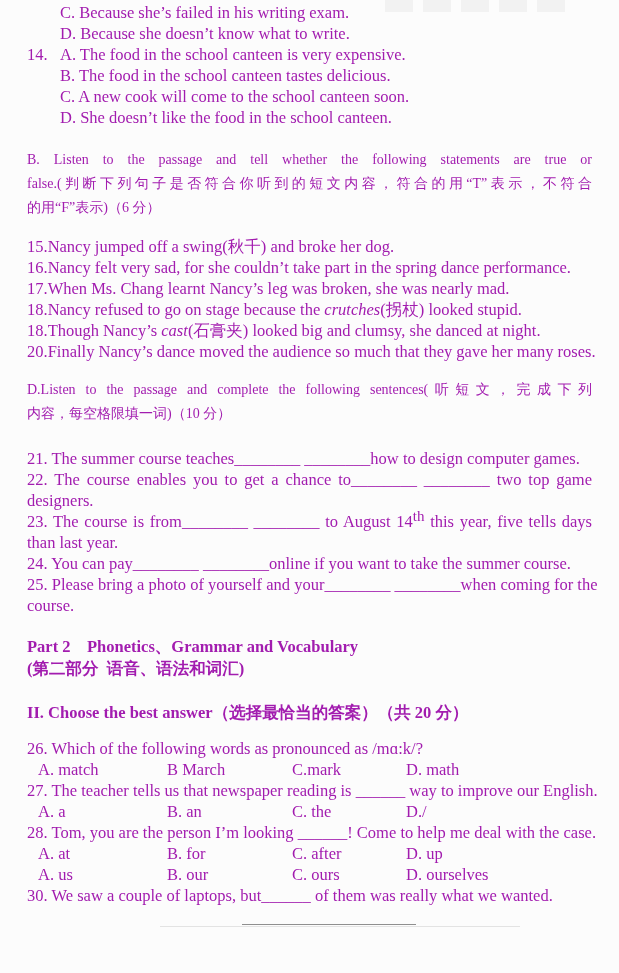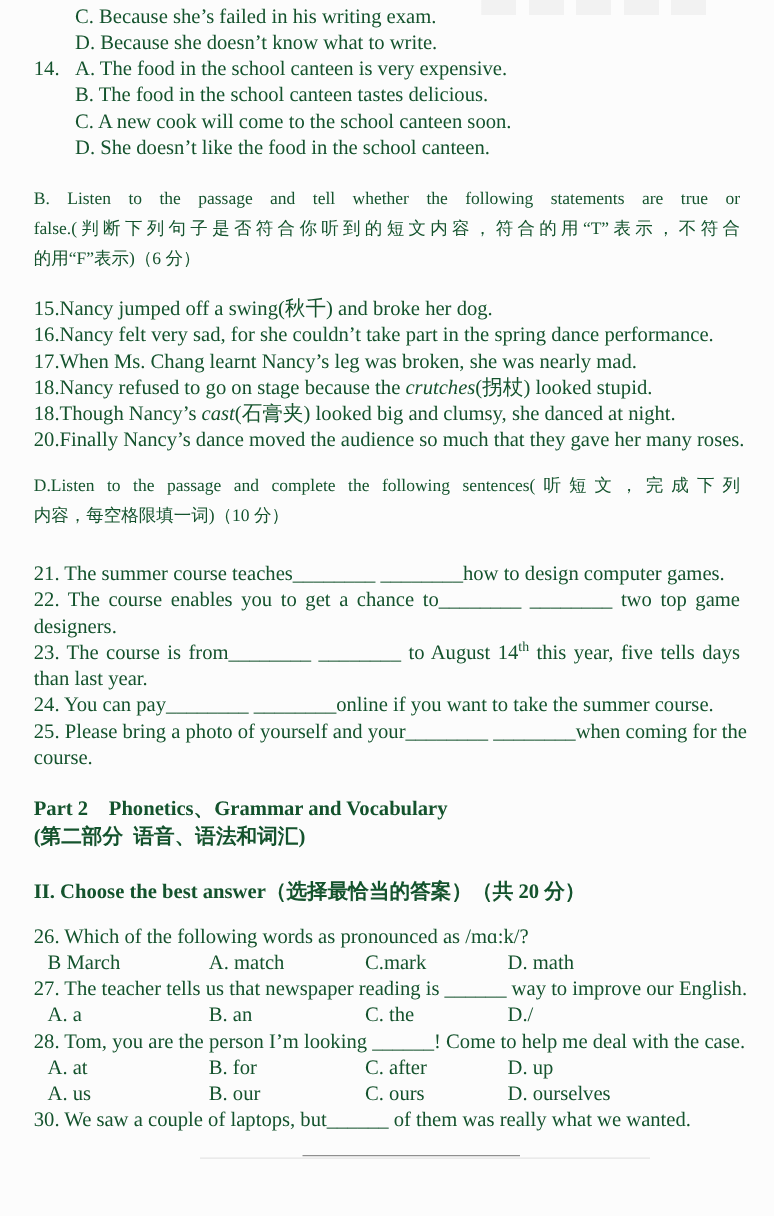--- a/index.html
+++ b/index.html
@@ -1,37 +1,37 @@
 <!DOCTYPE html>
 <html><head>
 <meta charset="utf-8">
 <style>
   html,body { margin:0; padding:0; background:#ffffff; }
   .page {
     width:619px; height:973px;
     background:#fcfcfc;
-    color:#14532d;
+    color:#a21caf;
     font-family:"Liberation Serif","DejaVu Serif",serif;
     font-size:16.5px;
     position:relative;
     overflow:hidden;
     box-sizing:border-box;
     padding:2px 27px 0 27px;
   }
   .line { line-height:21px; white-space:nowrap; }
   .jl { white-space:normal; text-align:justify; text-align-last:justify; }
   .indent { padding-left:33px; }
   .qnum { display:inline-block; width:33px; }
   .hline { font-weight:normal; line-height:24px; font-size:14px; white-space:normal; }
   .hjl { text-align:justify; text-align-last:justify; }
   .center { font-weight:bold; white-space:pre-wrap; line-height:22px; }
   .secii { font-weight:bold; line-height:22px; white-space:nowrap; }
   .opt-row { display:grid; grid-template-columns:129px 125px 114px auto; padding-left:11px; line-height:21px; white-space:nowrap; }
   .it { font-style:italic; }
-  sup { font-size:11px; line-height:0; }
+  sup { font-size:15px; line-height:0; }
   #sec-b { margin-top:20px; }
   #tf-items { margin-top:16px; }
   #sec-d { margin-top:16px; }
   #fill-items { margin-top:22px; }
   #part2 { margin-top:20px; }
   #sec-ii { margin-top:22px; }
   #mcq { margin-top:14px; }
   .scan-strip {
     position:absolute; top:0; left:385px; width:190px; height:12px;
     background:repeating-linear-gradient(90deg,#f2f2f2 0 28px,#fcfcfc 28px 38px);
@@ -94,22 +94,22 @@
     <div class="center">(第二部分  语音、语法和词汇)</div>
   </div>
 
   <div id="sec-ii">
     <div class="secii">II. Choose the best answer（选择最恰当的答案）（共 20 分）</div>
   </div>
 
   <div id="mcq">
     <div class="line">26. Which of the following words as pronounced as /mɑ:k/?</div>
     <div class="opt-row">
+      <span>A. match</span>
       <span>B March</span>
-      <span>A. match</span>
       <span>C.mark</span>
       <span>D. math</span>
     </div>
     <div class="line">27. The teacher tells us that newspaper reading is ______ way to improve our English.</div>
     <div class="opt-row">
       <span>A. a</span>
       <span>B. an</span>
       <span>C. the</span>
       <span>D./</span>
     </div>

